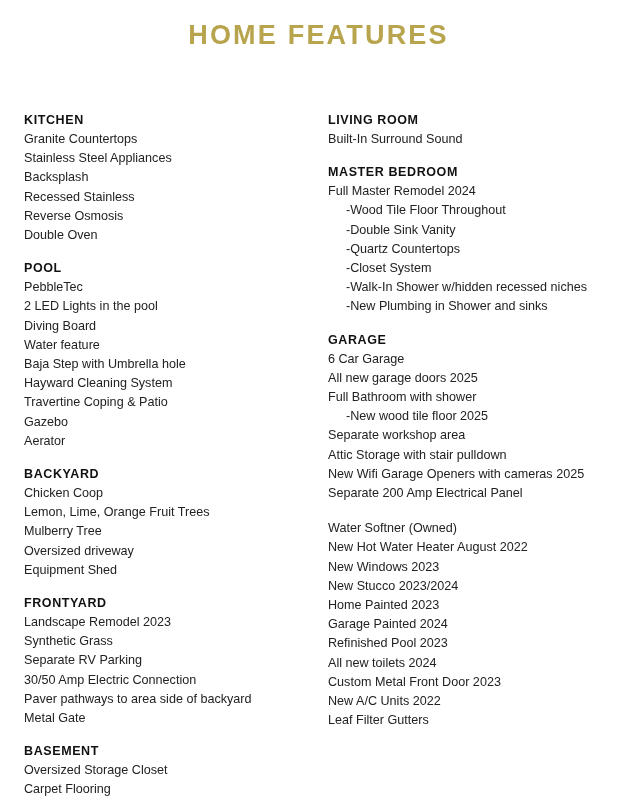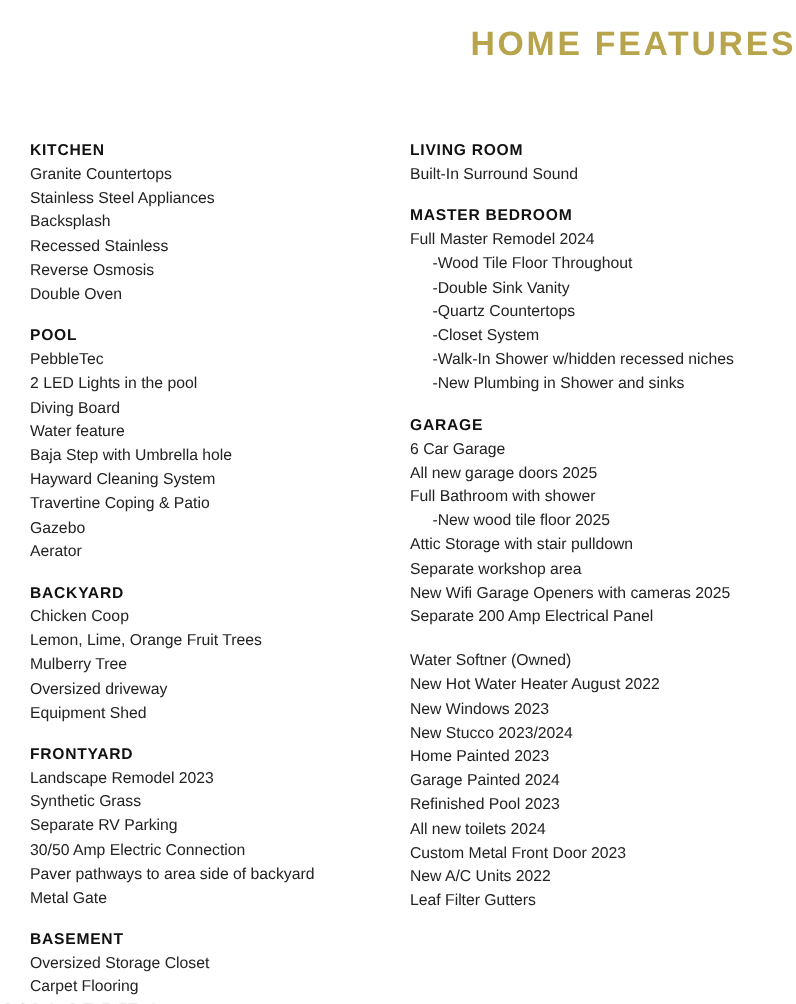--- a/index.html
+++ b/index.html
@@ -15,21 +15,21 @@
     position: relative;
     overflow: hidden;
   }
   .page {
     position: relative;
     width: 637px;
     height: 803px;
     box-sizing: border-box;
   }
   .title {
-    text-align: right;
+    text-align: center;
     font-size: 27px;
     font-weight: bold;
     letter-spacing: 2.2px;
     color: #b8a44c;
     margin-top: 20px;
     margin-bottom: 22px;
     font-family: "Liberation Sans", sans-serif;
   }
   .columns {
     display: flex;
@@ -155,22 +155,22 @@
           <div class="item sub">-Closet System</div>
           <div class="item sub">-Walk-In Shower w/hidden recessed niches</div>
           <div class="item sub">-New Plumbing in Shower and sinks</div>
         </div>
         <div class="section">
           <div class="section-head">GARAGE</div>
           <div class="item">6 Car Garage</div>
           <div class="item">All new garage doors 2025</div>
           <div class="item">Full Bathroom with shower</div>
           <div class="item sub">-New wood tile floor 2025</div>
+          <div class="item">Separate workshop area</div>
           <div class="item">Attic Storage with stair pulldown</div>
-          <div class="item">Separate workshop area</div>
           <div class="item">New Wifi Garage Openers with cameras 2025</div>
           <div class="item">Separate 200 Amp Electrical Panel</div>
         </div>
         <div class="section">
           <div class="item">Water Softner (Owned)</div>
           <div class="item">New Hot Water Heater August 2022</div>
           <div class="item">New Windows 2023</div>
           <div class="item">New Stucco 2023/2024</div>
           <div class="item">Home Painted 2023</div>
           <div class="item">Garage Painted 2024</div>

